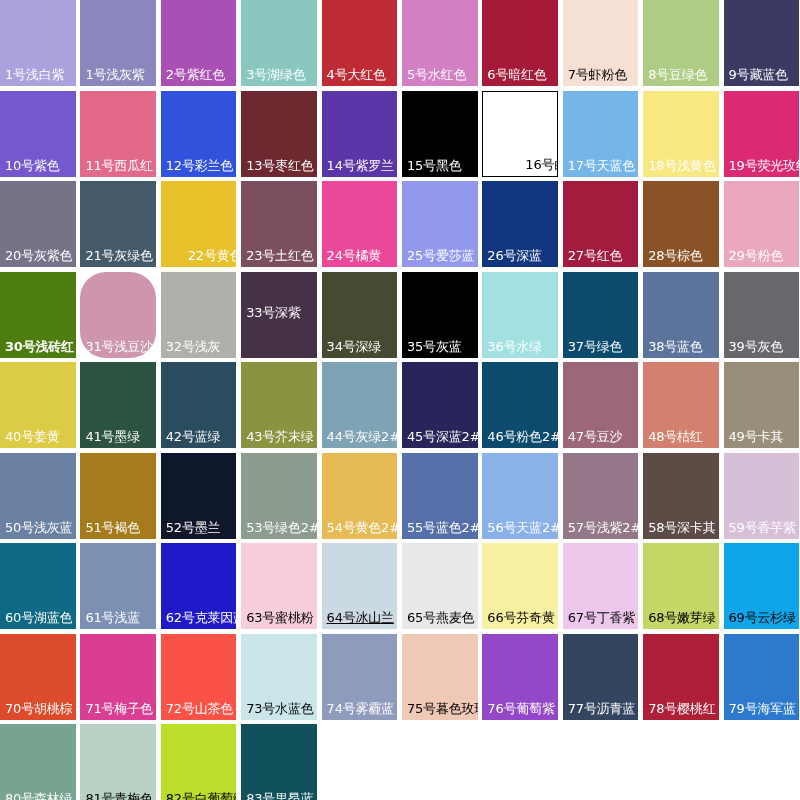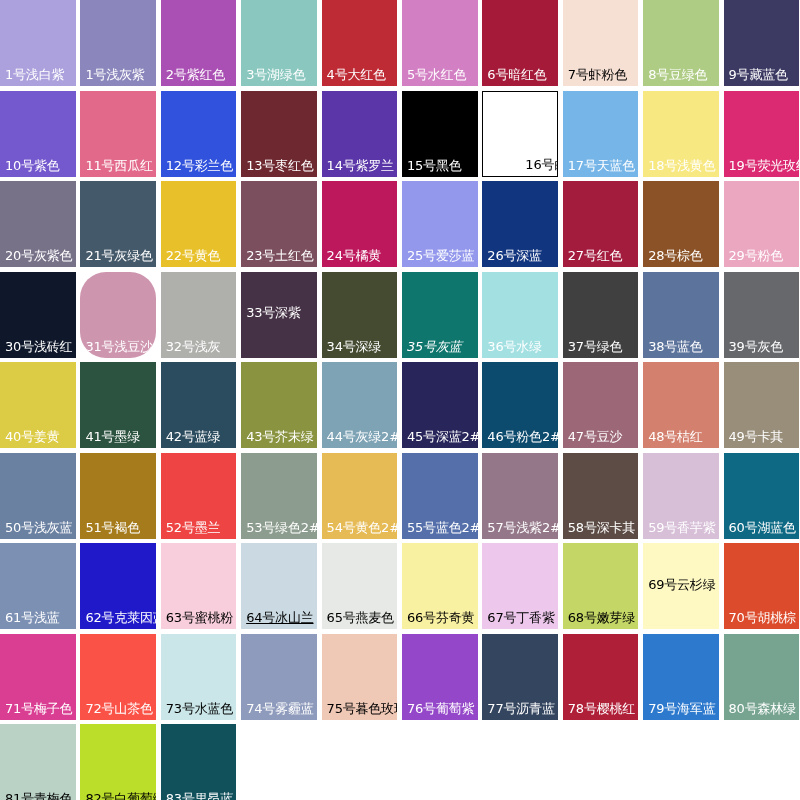--- a/index.html
+++ b/index.html
@@ -109,66 +109,66 @@
     </div>
     <div class="swatch light-text" style="background-color: rgb(219, 42, 114);">
       <span class="swatch-label">19号荧光玫红</span>
     </div>
     <div class="swatch light-text" style="background-color: rgb(120, 114, 137);">
       <span class="swatch-label">20号灰紫色</span>
     </div>
     <div class="swatch light-text" style="background-color: rgb(68, 89, 106);">
       <span class="swatch-label">21号灰绿色</span>
     </div>
-    <div class="swatch light-text" style="background-color: rgb(232, 192, 42);">
+    <div class="swatch light-text" style="background-color: rgb(232, 192, 42); padding-left: 22px;">
       <span class="swatch-label">22号黄色</span>
     </div>
     <div class="swatch light-text" style="background-color: rgb(124, 79, 94);">
       <span class="swatch-label">23号土红色</span>
     </div>
-    <div class="swatch light-text" style="background-color: #be185d;">
+    <div class="swatch light-text" style="background-color: #ec4899;">
       <span class="swatch-label">24号橘黄</span>
     </div>
     <div class="swatch light-text" style="background-color: rgb(147, 152, 236);">
       <span class="swatch-label">25号爱莎蓝</span>
     </div>
     <div class="swatch light-text" style="background-color: rgb(18, 53, 127);">
       <span class="swatch-label">26号深蓝</span>
     </div>
     <div class="swatch light-text" style="background-color: rgb(163, 28, 62);">
       <span class="swatch-label">27号红色</span>
     </div>
     <div class="swatch light-text" style="background-color: rgb(138, 82, 38);">
       <span class="swatch-label">28号棕色</span>
     </div>
     <div class="swatch light-text" style="background-color: rgb(235, 166, 192);">
       <span class="swatch-label">29号粉色</span>
     </div>
-    <div class="swatch light-text" style="background-color: #0f172a;">
+    <div class="swatch light-text" style="background-color: #4d7c0f; font-weight: bold;">
       <span class="swatch-label">30号浅砖红</span>
     </div>
     <div class="swatch light-text" style="background-color: rgb(206, 149, 174); border-radius: 26px;">
       <span class="swatch-label">31号浅豆沙</span>
     </div>
     <div class="swatch light-text" style="background-color: rgb(175, 175, 172);">
       <span class="swatch-label">32号浅灰</span>
     </div>
     <div class="swatch light-text" style="background-color: rgb(70, 50, 70); align-items: center;">
       <span class="swatch-label">33号深紫</span>
     </div>
     <div class="swatch light-text" style="background-color: rgb(69, 75, 49);">
       <span class="swatch-label">34号深绿</span>
     </div>
-    <div class="swatch light-text" style="background-color: #0f766e; font-style: italic;">
+    <div class="swatch light-text" style="background-color: #000000;">
       <span class="swatch-label">35号灰蓝</span>
     </div>
     <div class="swatch light-text" style="background-color: rgb(163, 224, 226);">
       <span class="swatch-label">36号水绿</span>
     </div>
-    <div class="swatch light-text" style="background-color: #404040;">
+    <div class="swatch light-text" style="background-color: #0c4a6e;">
       <span class="swatch-label">37号绿色</span>
     </div>
     <div class="swatch light-text" style="background-color: rgb(92, 115, 155); justify-content: center;">
       <span class="swatch-label">38号蓝色</span>
     </div>
     <div class="swatch light-text" style="background-color: rgb(103, 104, 108);">
       <span class="swatch-label">39号灰色</span>
     </div>
     <div class="swatch light-text" style="background-color: rgb(220, 203, 68);">
       <span class="swatch-label">40号姜黄</span>
@@ -199,32 +199,35 @@
     </div>
     <div class="swatch light-text" style="background-color: rgb(153, 142, 122);">
       <span class="swatch-label">49号卡其</span>
     </div>
     <div class="swatch light-text" style="background-color: rgb(107, 129, 162);">
       <span class="swatch-label">50号浅灰蓝</span>
     </div>
     <div class="swatch light-text" style="background-color: rgb(165, 123, 28);">
       <span class="swatch-label">51号褐色</span>
     </div>
-    <div class="swatch light-text" style="background-color: #ef4444; justify-content: flex-end;">
+    <div class="swatch light-text" style="background-color: #0f172a; justify-content: flex-end;">
       <span class="swatch-label">52号墨兰</span>
     </div>
     <div class="swatch light-text" style="background-color: rgb(140, 156, 142);">
       <span class="swatch-label">53号绿色2#</span>
     </div>
     <div class="swatch light-text" style="background-color: rgb(230, 186, 84);">
       <span class="swatch-label">54号黄色2#</span>
     </div>
     <div class="swatch light-text" style="background-color: rgb(84, 111, 169);">
       <span class="swatch-label">55号蓝色2#</span>
     </div>
+    <div class="swatch light-text" style="background-color: rgb(138, 178, 232);">
+      <span class="swatch-label">56号天蓝2#</span>
+    </div>
     <div class="swatch light-text" style="background-color: rgb(148, 120, 137);">
       <span class="swatch-label">57号浅紫2#</span>
     </div>
     <div class="swatch light-text" style="background-color: rgb(92, 76, 69);">
       <span class="swatch-label">58号深卡其</span>
     </div>
     <div class="swatch light-text" style="background-color: rgb(215, 191, 216);">
       <span class="swatch-label">59号香芋紫</span>
     </div>
     <div class="swatch light-text" style="background-color: rgb(14, 106, 132);">
@@ -247,21 +250,21 @@
     </div>
     <div class="swatch dark-text" style="background-color: rgb(249, 241, 162);">
       <span class="swatch-label">66号芬奇黄</span>
     </div>
     <div class="swatch dark-text" style="background-color: rgb(237, 200, 236);">
       <span class="swatch-label">67号丁香紫</span>
     </div>
     <div class="swatch dark-text" style="background-color: rgb(196, 214, 101);">
       <span class="swatch-label">68号嫩芽绿</span>
     </div>
-    <div class="swatch dark-text" style="background-color: #fef9c3; align-items: center;">
+    <div class="swatch dark-text" style="background-color: #0ea5e9;">
       <span class="swatch-label">69号云杉绿</span>
     </div>
     <div class="swatch light-text" style="background-color: rgb(220, 76, 44);">
       <span class="swatch-label">70号胡桃棕</span>
     </div>
     <div class="swatch light-text" style="background-color: rgb(218, 62, 147);">
       <span class="swatch-label">71号梅子色</span>
     </div>
     <div class="swatch light-text" style="background-color: rgb(250, 82, 71);">
       <span class="swatch-label">72号山茶色</span>

